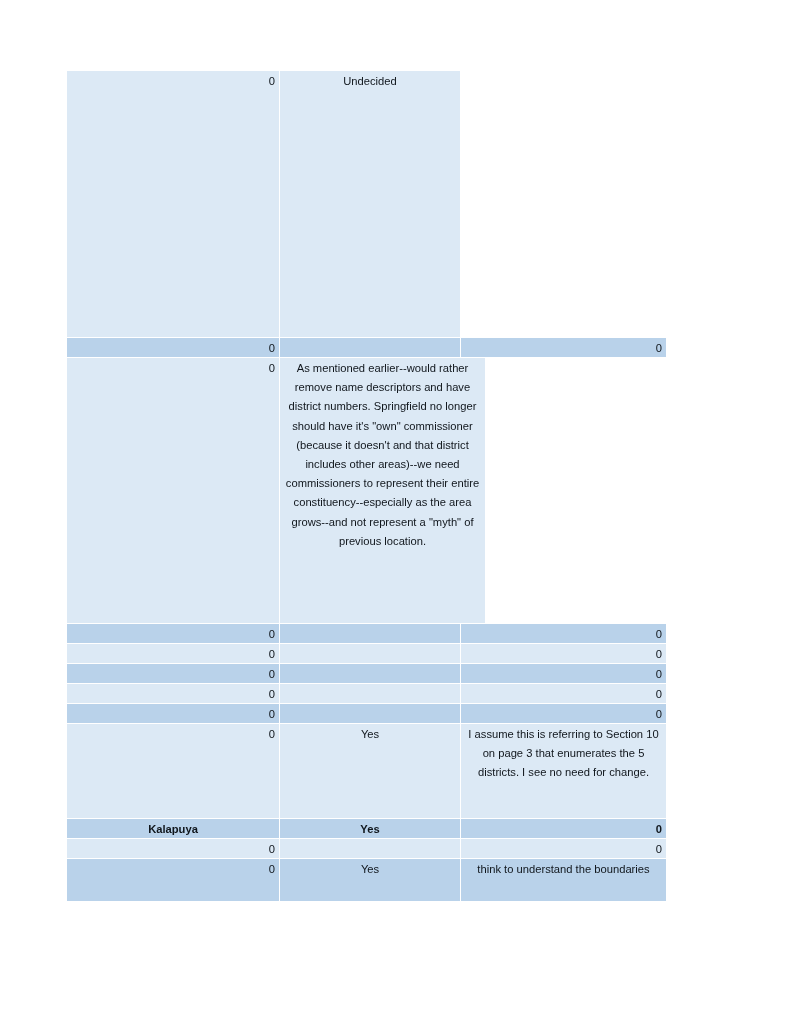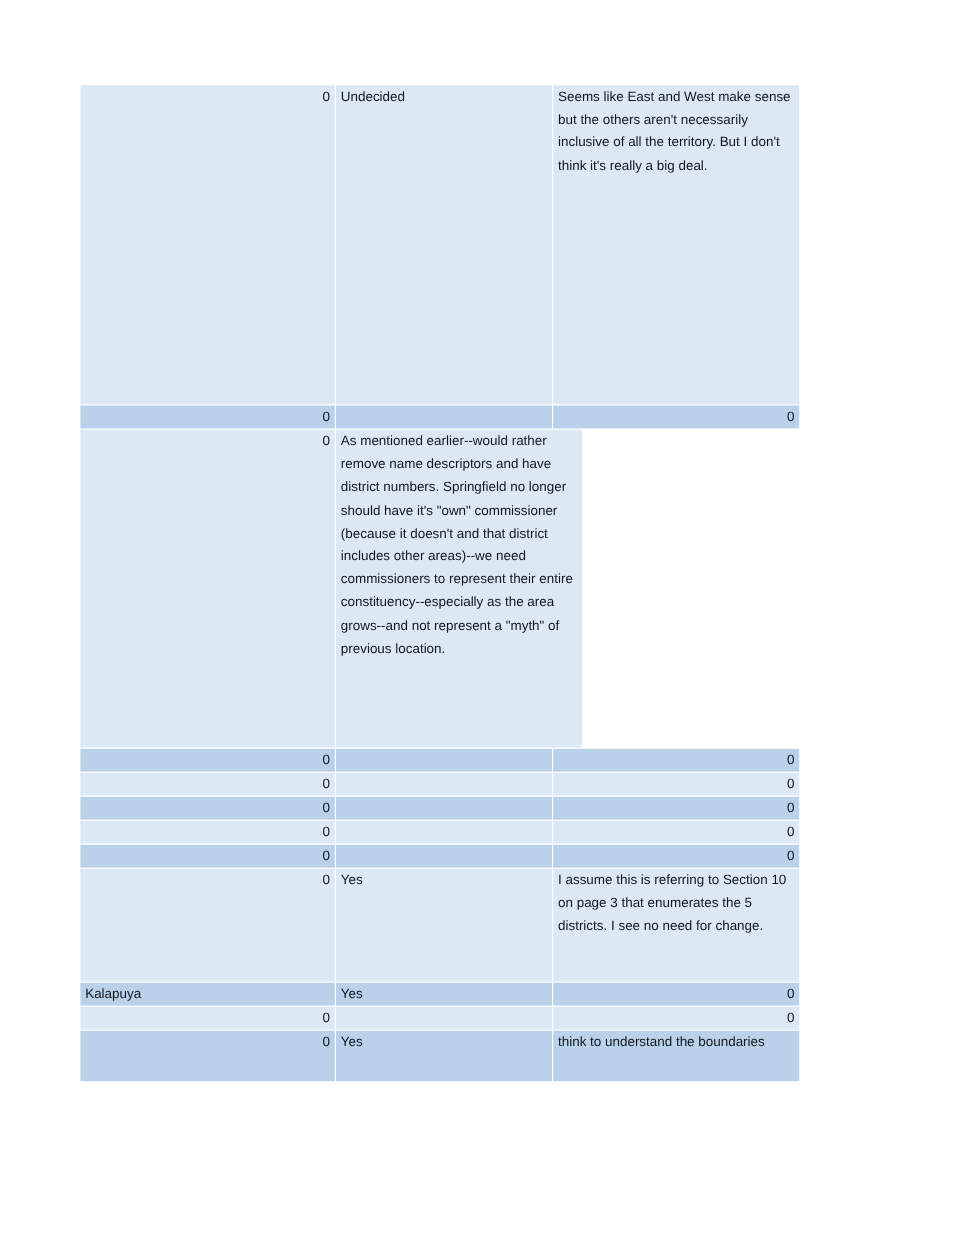--- a/index.html
+++ b/index.html
@@ -38,34 +38,33 @@
     overflow: hidden;
     white-space: pre-wrap;
     word-wrap: break-word;
   }
 
   .c1 { width: 212px; margin-right: 1px; }
   .c2 { width: 180px; margin-right: 1px; }
   .c3 { width: 205px; }
 
   .num { text-align: right; }
-  .txt { text-align: left; }
+  .txt { text-align: center; }
 
   
   .band-light .cell { background: #dce9f5; }
   .band-dark  .cell { background: #b9d2ea; }
 </style>
 </head>
 <body>
 
 <div id="sheet">
     <div class="row band-light" style="height: 266px;">
       <div class="cell c1 num">0</div>
       <div class="cell c2 txt">Undecided</div>
-      <div class="cell c3 txt">Seems like East and West make sense but the others aren't necessarily inclusive of all the territory. But I don't think it's really a big deal.</div>
     </div>
     <div class="row band-dark" style="height: 19px;">
       <div class="cell c1 num">0</div>
       <div class="cell c2 txt"></div>
       <div class="cell c3 num">0</div>
     </div>
     <div class="row band-light" style="height: 265px;">
       <div class="cell c1 num">0</div>
       <div class="cell c3 txt">As mentioned earlier--would rather remove name descriptors and have district numbers. Springfield no longer should have it's "own" commissioner (because it doesn't and that district includes other areas)--we need commissioners to represent their entire constituency--especially as the area grows--and not represent a "myth" of previous location.</div>
     </div>
@@ -92,21 +91,21 @@
     <div class="row band-dark" style="height: 19px;">
       <div class="cell c1 num">0</div>
       <div class="cell c2 txt"></div>
       <div class="cell c3 num">0</div>
     </div>
     <div class="row band-light" style="height: 94px;">
       <div class="cell c1 num">0</div>
       <div class="cell c2 txt">Yes</div>
       <div class="cell c3 txt">I assume this is referring to Section 10 on page 3 that enumerates the 5 districts. I see no need for change.</div>
     </div>
-    <div class="row band-dark" style="height: 19px;">
+    <div class="row band-dark" style="height: 19px; font-weight: bold;">
       <div class="cell c1 txt">Kalapuya</div>
       <div class="cell c2 txt">Yes</div>
       <div class="cell c3 num">0</div>
     </div>
     <div class="row band-light" style="height: 19px;">
       <div class="cell c1 num">0</div>
       <div class="cell c2 txt"></div>
       <div class="cell c3 num">0</div>
     </div>
     <div class="row band-dark" style="height: 42px;">

